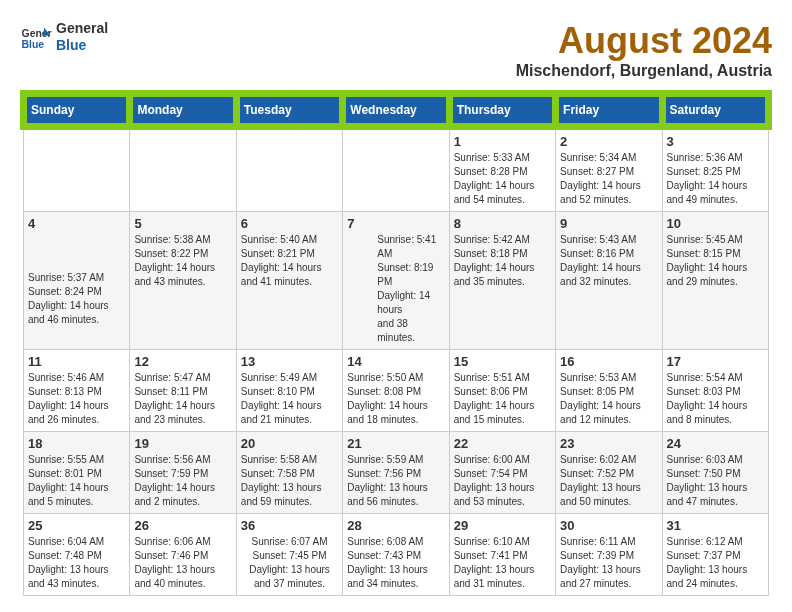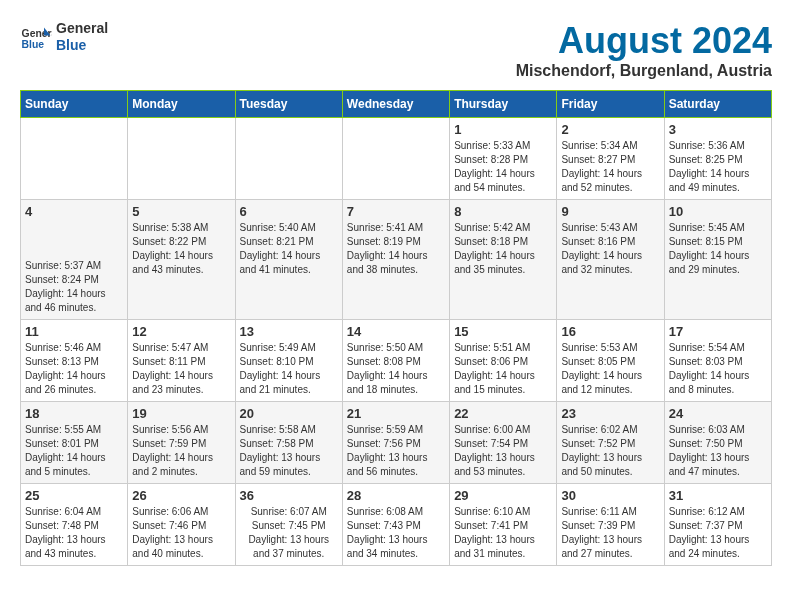--- a/index.html
+++ b/index.html
@@ -24,40 +24,40 @@
     .logo-icon {
       width: 32px;
       height: 32px;
     }
     .title-area {
       text-align: right;
     }
     .month-year {
       font-size: 36px;
       font-weight: bold;
-      color: #0369a1;
+      color: #a16207;
     }
     .location {
       font-size: 16px;
       color: #333;
       font-weight: bold;
       padding-left: 16px;
     }
     table {
       width: 100%;
       border-collapse: collapse;
       table-layout: fixed;
     }
     thead tr th {
       background: #1a5fa8;
       color: #fff;
       font-size: 12px;
       padding: 6px 4px;
       text-align: left;
-      border: 1px solid #84cc16;
+      border: 7px solid #84cc16;
     }
     tbody tr td {
       border: 1px solid #ccc;
       vertical-align: top;
       padding: 4px;
       font-size: 9.5px;
       color: #333;
       height: 80px;
       background: #fff;
     }
@@ -158,21 +158,21 @@
         </td>
         <td>
           <span class="day-number">6</span>
           <div class="cell-content" style="white-space: pre-line;">Sunrise: 5:40 AM
 Sunset: 8:21 PM
 Daylight: 14 hours
 and 41 minutes.</div>
         </td>
         <td>
           <span class="day-number">7</span>
-          <div class="cell-content" style="white-space: pre-line;">Sunrise: 5:41 AM
+          <div class="cell-content" style="white-space: pre-line; margin-left: 30px;">Sunrise: 5:41 AM
 Sunset: 8:19 PM
 Daylight: 14 hours
 and 38 minutes.</div>
         </td>
         <td>
           <span class="day-number">8</span>
           <div class="cell-content" style="white-space: pre-line;">Sunrise: 5:42 AM
 Sunset: 8:18 PM
 Daylight: 14 hours
 and 35 minutes.</div>

